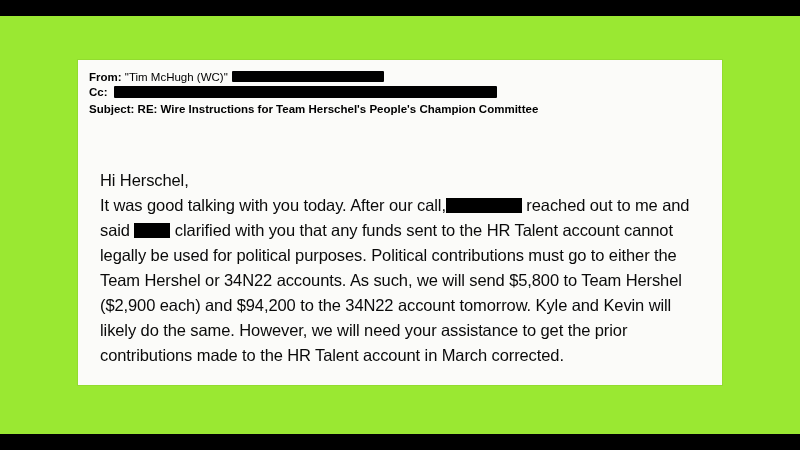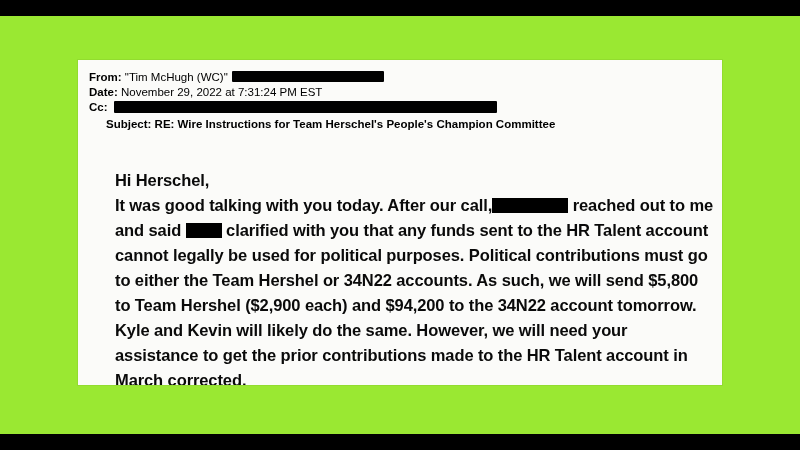--- a/index.html
+++ b/index.html
@@ -67,37 +67,36 @@
     background: #000000;
     vertical-align: middle;
     height: 11px;
     border-radius: 1px;
   }
   .redact-from { width: 152px; margin-left: 1px; position: relative; top: -1px; }
   .redact-to { width: 66px; margin-left: 2px; position: relative; top: -1px; }
   .redact-cc { width: 383px; margin-left: 3px; position: relative; top: -1px; height: 12px; }
 
   .subject {
-    padding-left: 28px;
+    padding-left: 11px;
     font-size: 11.5px;
     font-weight: bold;
     line-height: 16px;
     margin-top: 1px;
   }
 
   .body-text {
     position: absolute;
-    left: 37px;
+    left: 22px;
     top: 108px;
     width: 600px;
     font-size: 16.5px;
     line-height: 25px;
     color: #0a0a0a;
     letter-spacing: -0.1px;
-    font-weight: bold;
   }
   .body-text p {
     margin: 0;
   }
   .redact-inline-1 {
     display: inline-block;
     width: 76px;
     height: 15px;
     background: #000;
     vertical-align: middle;
@@ -128,24 +127,20 @@
   <div class="document">
 
     <div class="headers">
 
       <div class="hrow">
         <span class="hlabel">From:</span>
         <span class="hvalue">"Tim McHugh (WC)"</span>
         <span class="redact redact-from"></span>
       </div>
 
-      <div class="hrow">
-        <span class="hlabel">Date:</span>
-        <span class="hvalue">November 29, 2022 at 7:31:24 PM EST</span>
-      </div>
 
 
       <div class="hrow">
         <span class="hlabel">Cc:</span>
         <span class="redact redact-cc"></span>
       </div>
 
       <div class="subject">
         <span>Subject:</span>
         <span>RE: Wire Instructions for Team Herschel's People's Champion Committee</span>

